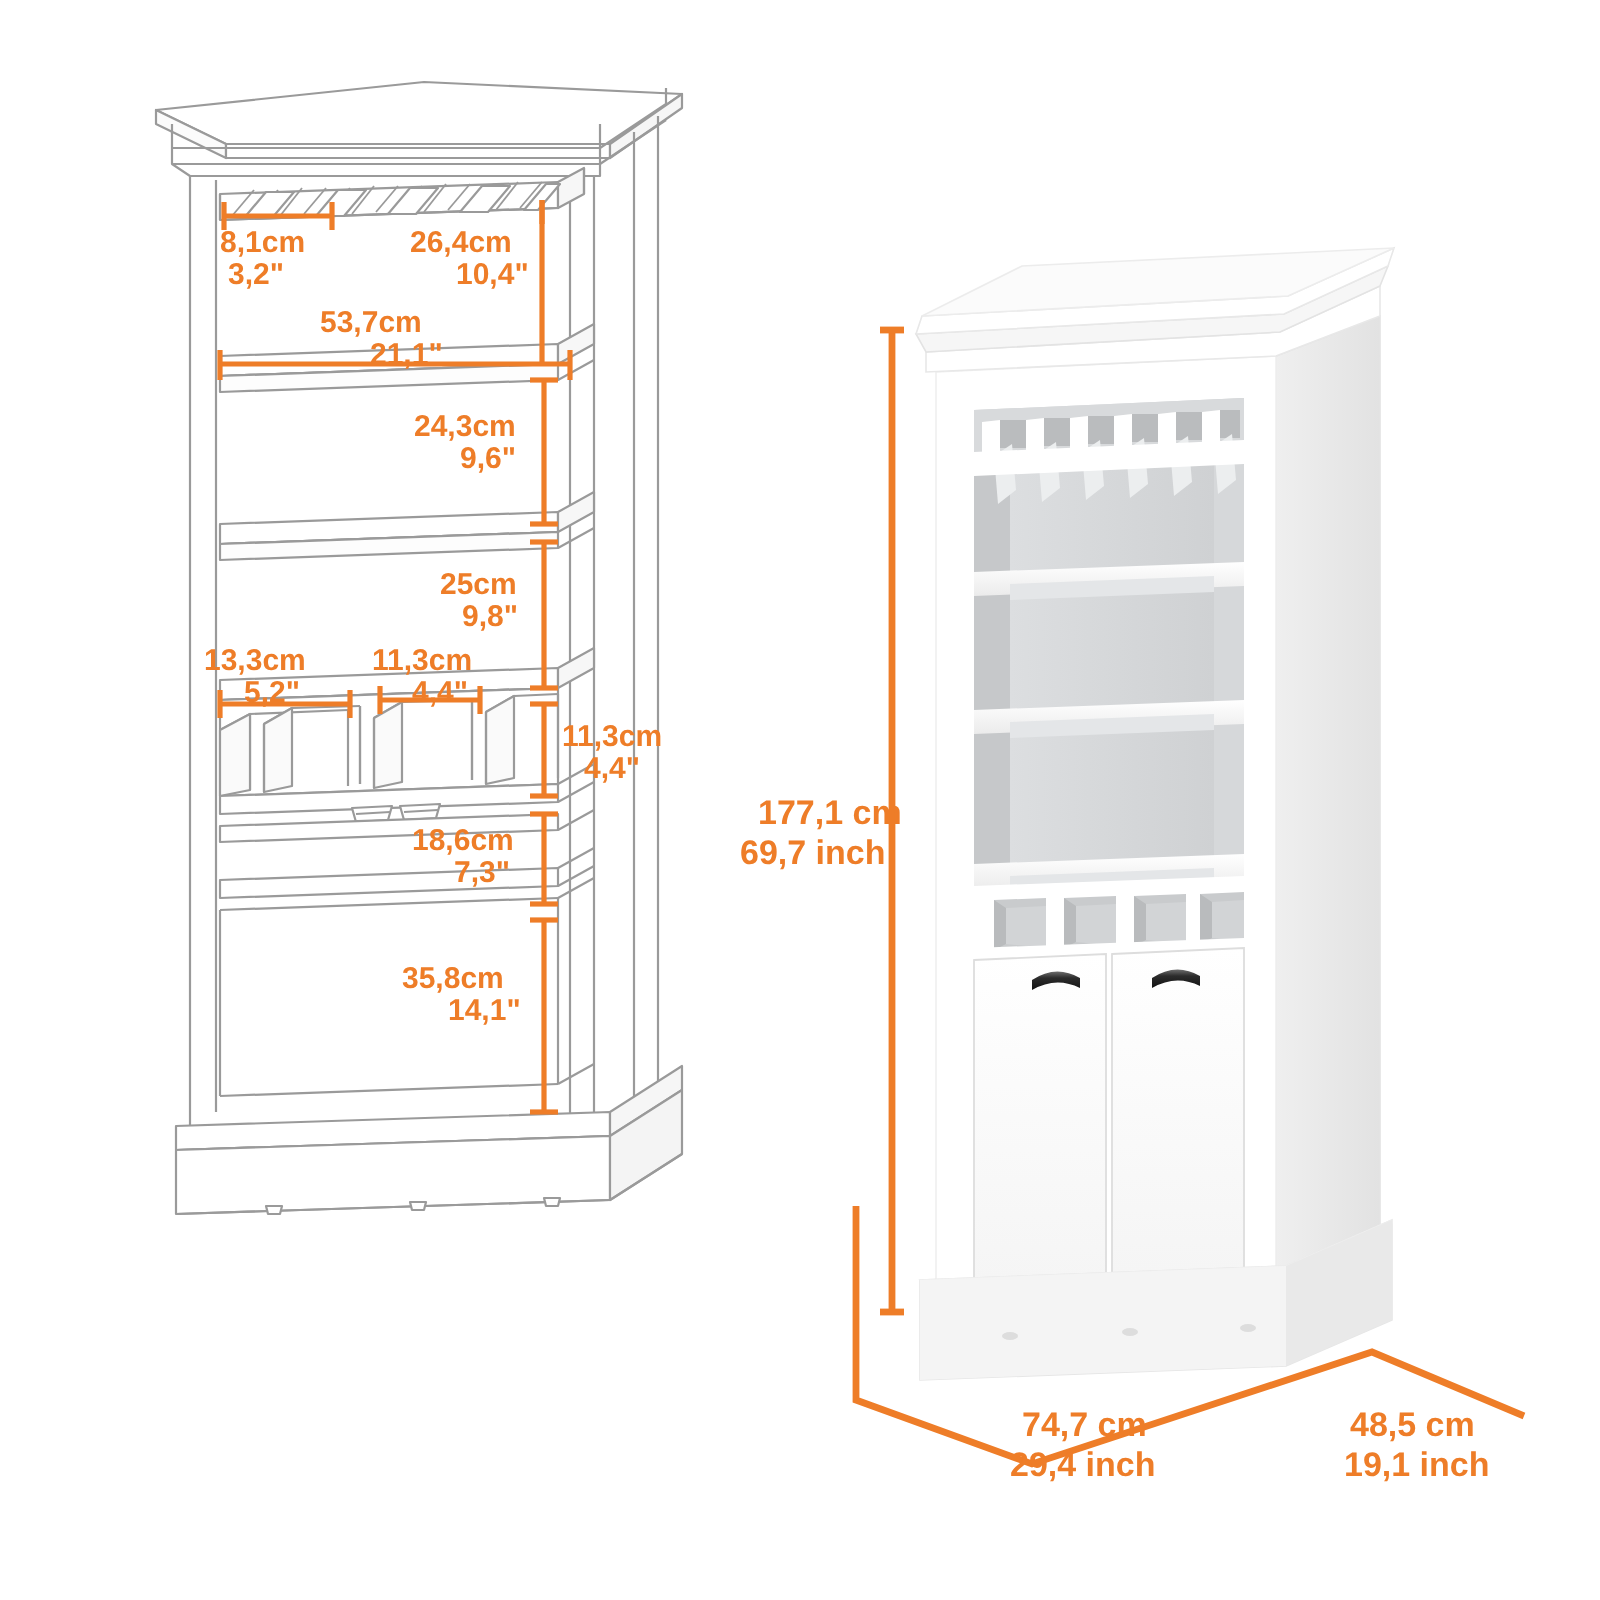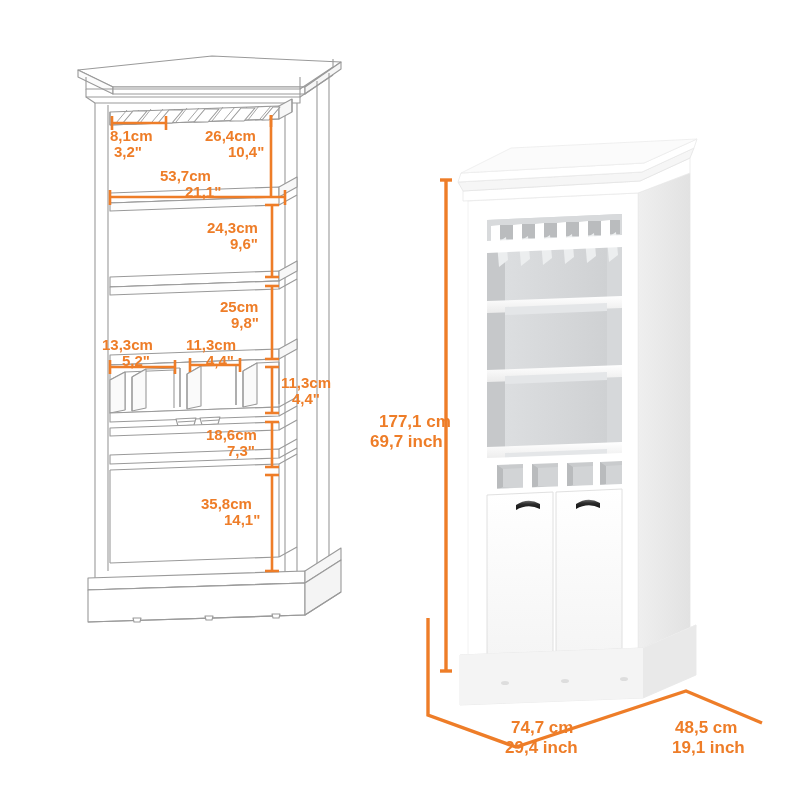--- a/index.html
+++ b/index.html
@@ -4,21 +4,21 @@
 <title>Bar Cabinet Dimension Sheet</title>
 <style>
   html,body{margin:0;padding:0;}
   body{
     width:800px;height:800px;
     background:#ffffff;
     font-family:"Liberation Sans", sans-serif;
     overflow:hidden;
     position:relative;
   }
-  #stage{position:absolute;left:0;top:15px;width:800px;height:648px;}
+  #stage{position:absolute;left:0;top:0;width:800px;height:648px;}
   svg.layer{position:absolute;left:0;top:0;width:800px;height:800px;display:block;}
   .dimtext{
     fill:#ee7d28;
     font-family:"Liberation Sans", sans-serif;
     font-weight:bold;
   }
   .dimtext.small{font-size:15px;}
   .dimtext.big{font-size:17px;}
   text{white-space:pre;}
 </style>

